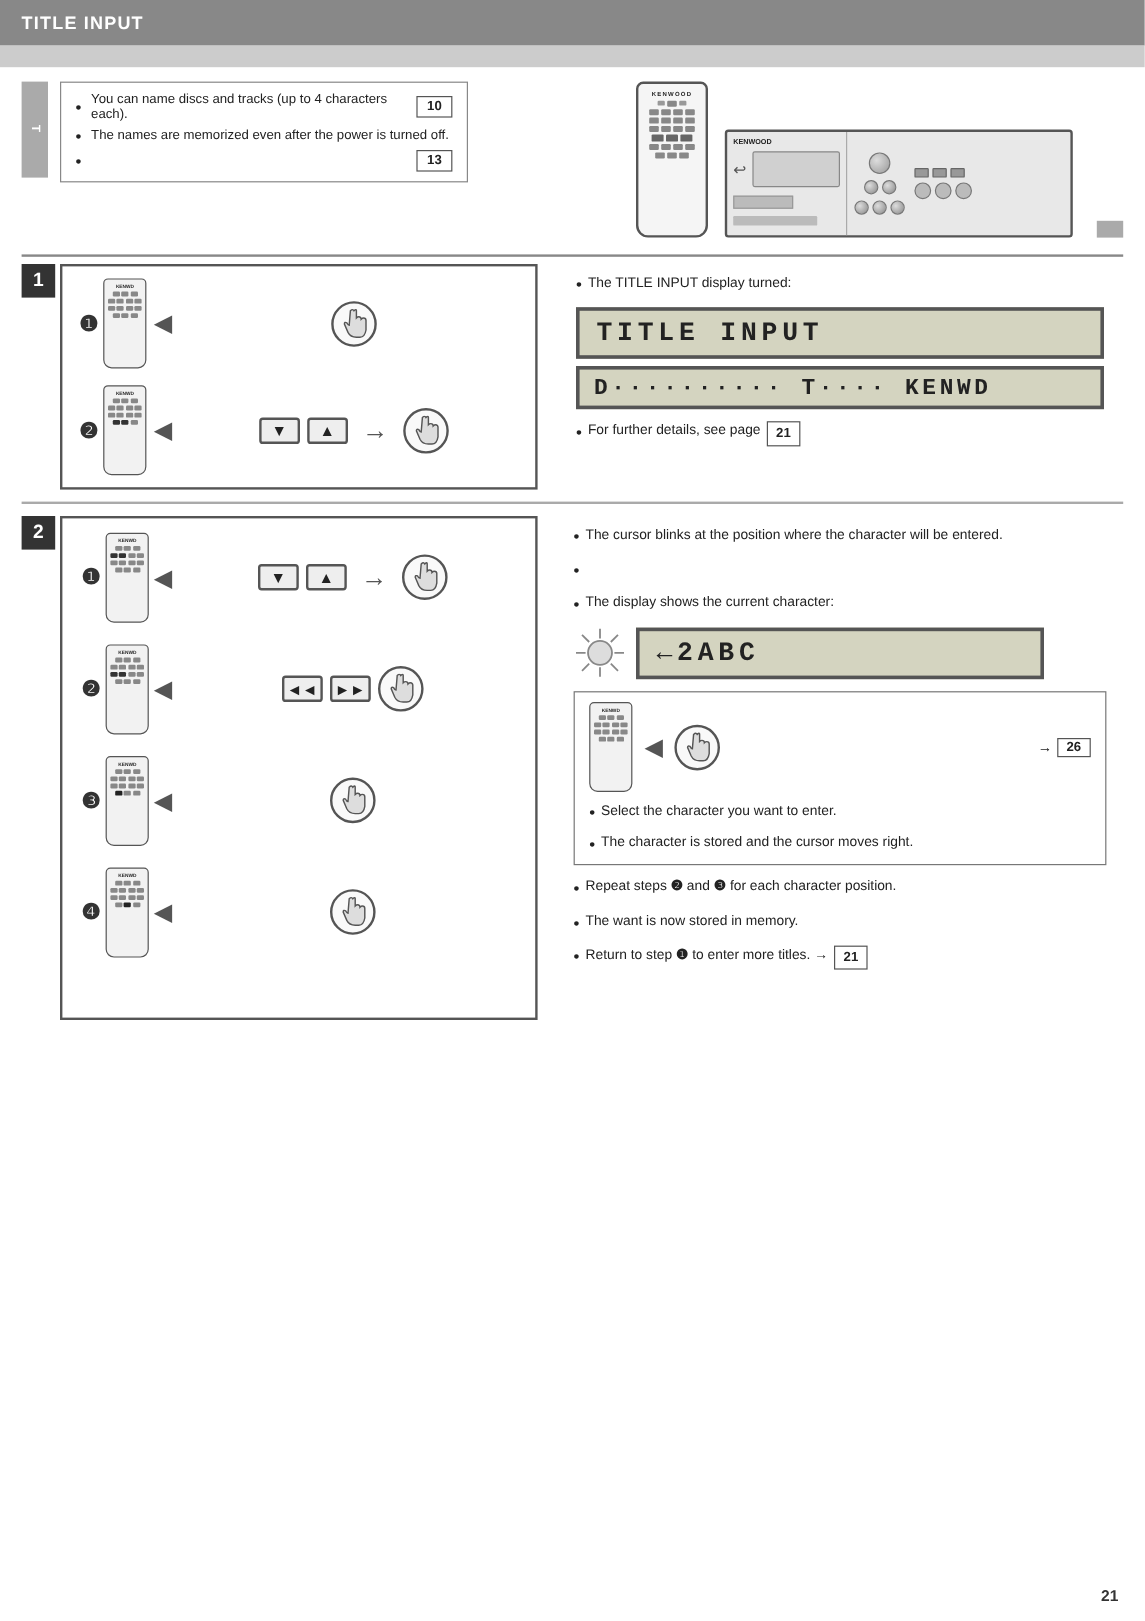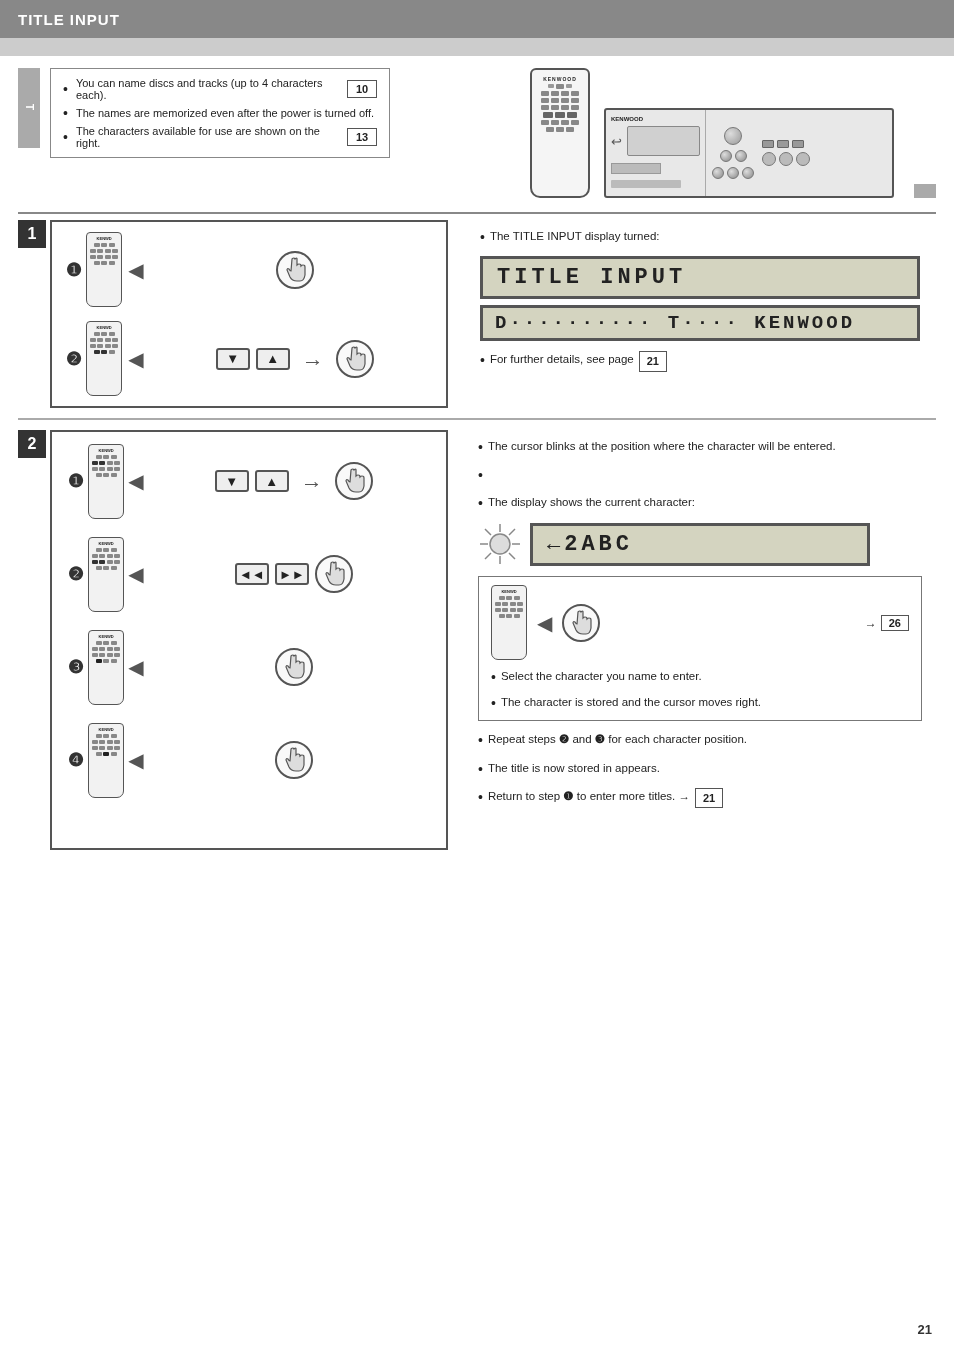--- a/index.html
+++ b/index.html
@@ -516,21 +516,20 @@
       <span class="bullet">•</span>
       <span>You can name discs and tracks (up to 4 characters each).</span>
       <span class="page-ref">10</span>
     </div>
     <div class="info-row">
       <span class="bullet">•</span>
       <span>The names are memorized even after the power is turned off.</span>
     </div>
     <div class="info-row">
       <span class="bullet">•</span>
-      <span>The characters available for use are shown on the right.</span>
       <span class="page-ref">13</span>
     </div>
   </div>
 
   <div class="device-area">
 
     <div class="remote">
       <div class="remote-brand">KENWOOD</div>
       <div class="remote-button-row">
         <div class="remote-btn-sm"></div>
@@ -722,21 +721,21 @@
       <div class="bullet-text">
         <span class="bullet-dot">•</span>
         <span>The TITLE INPUT display turned:</span>
       </div>
 
       <div style="display:flex;flex-direction:column;gap:6px;">
         <div class="lcd-display">
           <span>TITLE  INPUT</span>
         </div>
         <div class="lcd-display-sm">
-          <span>D··········  T····  KENWOOD</span>
+          <span>D··········  T····  KENWD</span>
         </div>
       </div>
 
       <div class="bullet-text">
         <span class="bullet-dot">•</span>
         <span>For further details, see page </span>
         <span class="page-num-ref">21</span>
       </div>
     </div>
   </div>
@@ -996,37 +995,37 @@
             </svg>
           </div>
           <div style="margin-left:auto;display:flex;align-items:center;gap:4px;">
             <span>→</span>
             <span class="page-num-ref">26</span>
           </div>
         </div>
 
         <div class="bullet-text">
           <span class="bullet-dot">•</span>
-          <span>Select the character you name to enter.</span>
+          <span>Select the character you want to enter.</span>
         </div>
         <div class="bullet-text">
           <span class="bullet-dot">•</span>
           <span>The character is stored and the cursor moves right.</span>
         </div>
       </div>
 
       <div class="bullet-text">
         <span class="bullet-dot">•</span>
         <span>Repeat steps <strong>❷</strong> and <strong>❸</strong> for each character position.</span>
       </div>
 
 
       <div class="bullet-text">
         <span class="bullet-dot">•</span>
-        <span>The title is now stored in appears.</span>
+        <span>The want is now stored in memory.</span>
       </div>
       <div class="bullet-text">
         <span class="bullet-dot">•</span>
         <span>Return to step <strong>❶</strong> to enter more titles. →</span>
         <span class="page-num-ref">21</span>
       </div>
 
     </div>
   </div>
 

